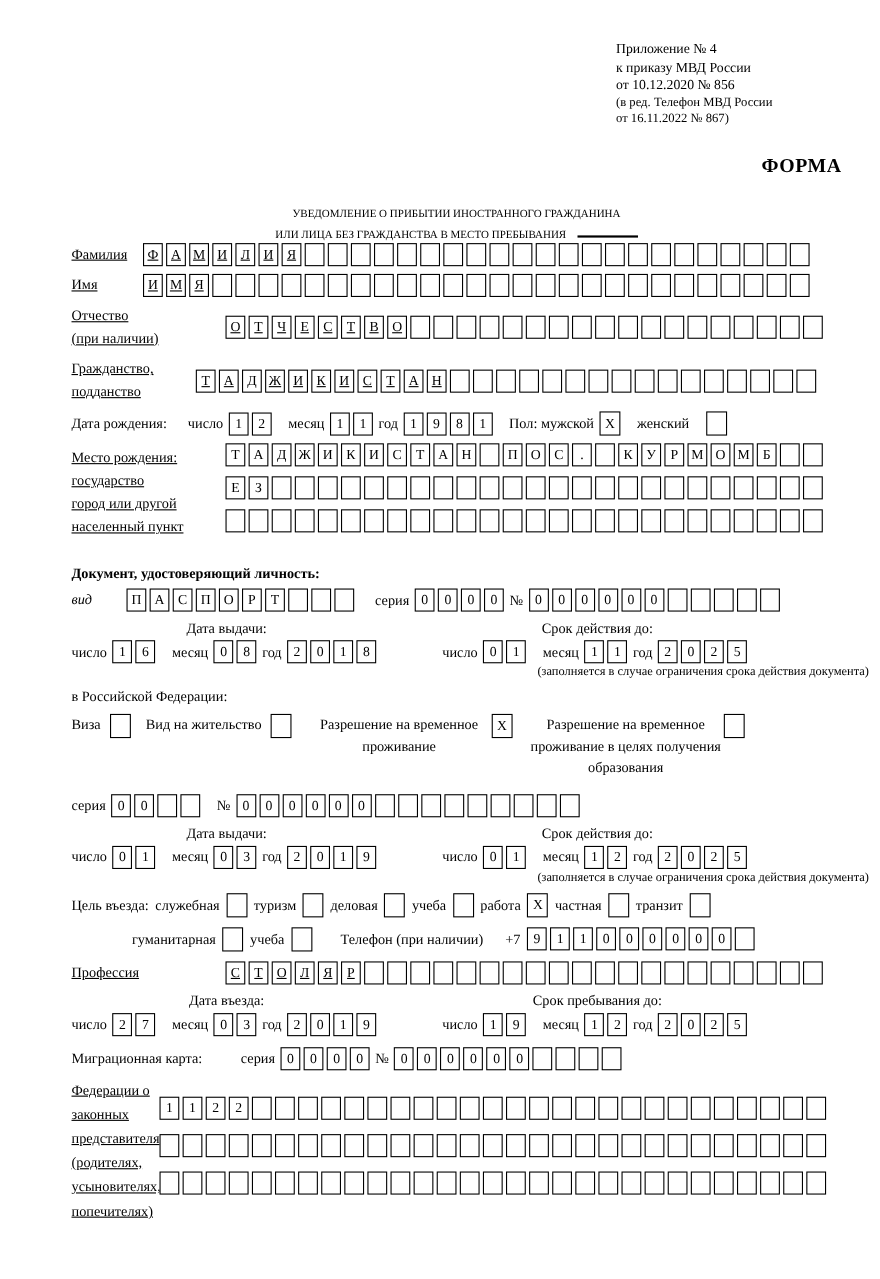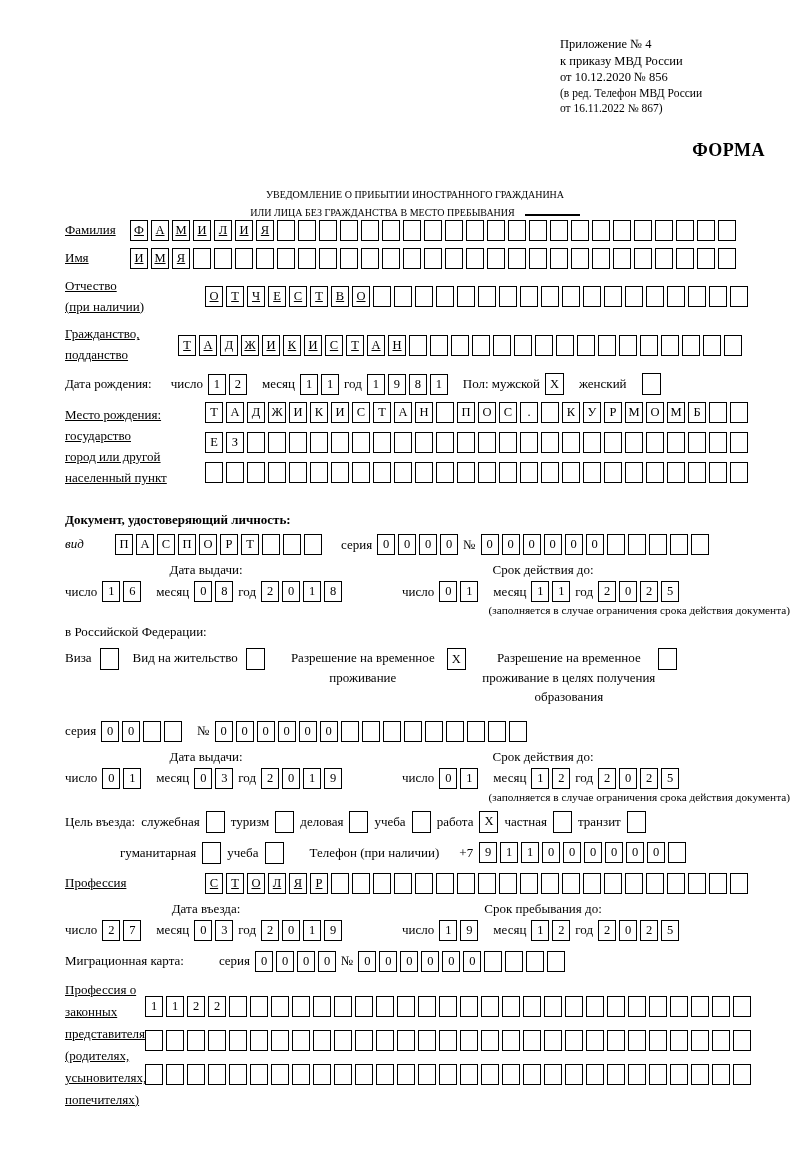--- a/index.html
+++ b/index.html
@@ -660,21 +660,21 @@
         <span class="cell">0</span>
         <span class="cell"></span>
         <span class="cell"></span>
         <span class="cell"></span>
         <span class="cell"></span>
       </span>
   </div>
 
   <div class="frow">
     <div class="flabel w80" style="line-height:1.7;">
-      <div>Профессия о</div>
+      <div>Федерации о</div>
       <div>законных</div>
       <div>представителях</div>
       <div>(родителях,</div>
       <div>усыновителях,</div>
       <div>попечителях)</div>
     </div>
     <div class="stack">
       <div class="cells" style="margin-bottom:13px;">
           <span class="cell">1</span>
           <span class="cell">1</span>

